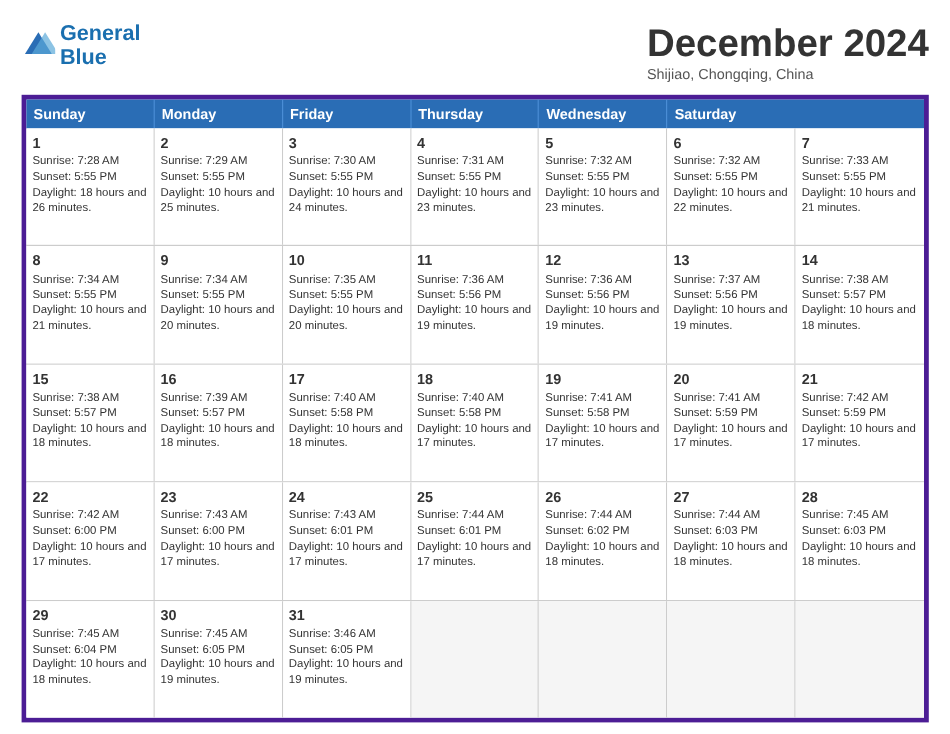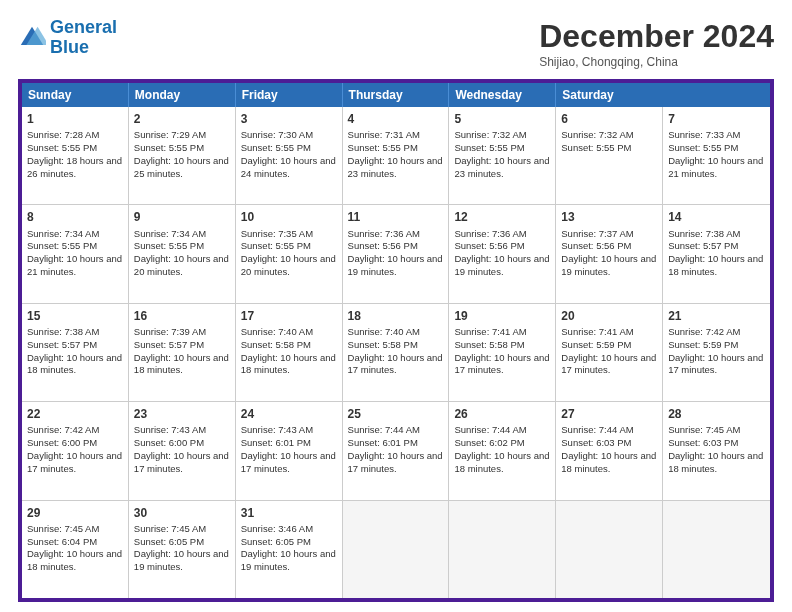--- a/index.html
+++ b/index.html
@@ -133,21 +133,21 @@
       <div class="cal-header-cell">Wednesday</div>
       <div class="cal-header-cell">Saturday</div>
     </div>
     <div class="cal-body" id="cal-body">
     <div class="cal-row">
           <div class="cal-cell"><span class="day-num">1</span><span>Sunrise: 7:28 AM</span><br><span>Sunset: 5:55 PM</span><br><span>Daylight: 18 hours and 26 minutes.</span></div>
           <div class="cal-cell"><span class="day-num">2</span><span>Sunrise: 7:29 AM</span><br><span>Sunset: 5:55 PM</span><br><span>Daylight: 10 hours and 25 minutes.</span></div>
           <div class="cal-cell"><span class="day-num">3</span><span>Sunrise: 7:30 AM</span><br><span>Sunset: 5:55 PM</span><br><span>Daylight: 10 hours and 24 minutes.</span></div>
           <div class="cal-cell"><span class="day-num">4</span><span>Sunrise: 7:31 AM</span><br><span>Sunset: 5:55 PM</span><br><span>Daylight: 10 hours and 23 minutes.</span></div>
           <div class="cal-cell"><span class="day-num">5</span><span>Sunrise: 7:32 AM</span><br><span>Sunset: 5:55 PM</span><br><span>Daylight: 10 hours and 23 minutes.</span></div>
-          <div class="cal-cell"><span class="day-num">6</span><span>Sunrise: 7:32 AM</span><br><span>Sunset: 5:55 PM</span><br></div>
+          <div class="cal-cell"><span class="day-num">6</span><span>Sunrise: 7:32 AM</span><br><span>Sunset: 5:55 PM</span><br><span>Daylight: 10 hours and 22 minutes.</span></div>
           <div class="cal-cell"><span class="day-num">7</span><span>Sunrise: 7:33 AM</span><br><span>Sunset: 5:55 PM</span><br><span>Daylight: 10 hours and 21 minutes.</span></div>
         </div>
         <div class="cal-row">
           <div class="cal-cell"><span class="day-num">8</span><span>Sunrise: 7:34 AM</span><br><span>Sunset: 5:55 PM</span><br><span>Daylight: 10 hours and 21 minutes.</span></div>
           <div class="cal-cell"><span class="day-num">9</span><span>Sunrise: 7:34 AM</span><br><span>Sunset: 5:55 PM</span><br><span>Daylight: 10 hours and 20 minutes.</span></div>
           <div class="cal-cell"><span class="day-num">10</span><span>Sunrise: 7:35 AM</span><br><span>Sunset: 5:55 PM</span><br><span>Daylight: 10 hours and 20 minutes.</span></div>
           <div class="cal-cell"><span class="day-num">11</span><span>Sunrise: 7:36 AM</span><br><span>Sunset: 5:56 PM</span><br><span>Daylight: 10 hours and 19 minutes.</span></div>
           <div class="cal-cell"><span class="day-num">12</span><span>Sunrise: 7:36 AM</span><br><span>Sunset: 5:56 PM</span><br><span>Daylight: 10 hours and 19 minutes.</span></div>
           <div class="cal-cell"><span class="day-num">13</span><span>Sunrise: 7:37 AM</span><br><span>Sunset: 5:56 PM</span><br><span>Daylight: 10 hours and 19 minutes.</span></div>
           <div class="cal-cell"><span class="day-num">14</span><span>Sunrise: 7:38 AM</span><br><span>Sunset: 5:57 PM</span><br><span>Daylight: 10 hours and 18 minutes.</span></div>

